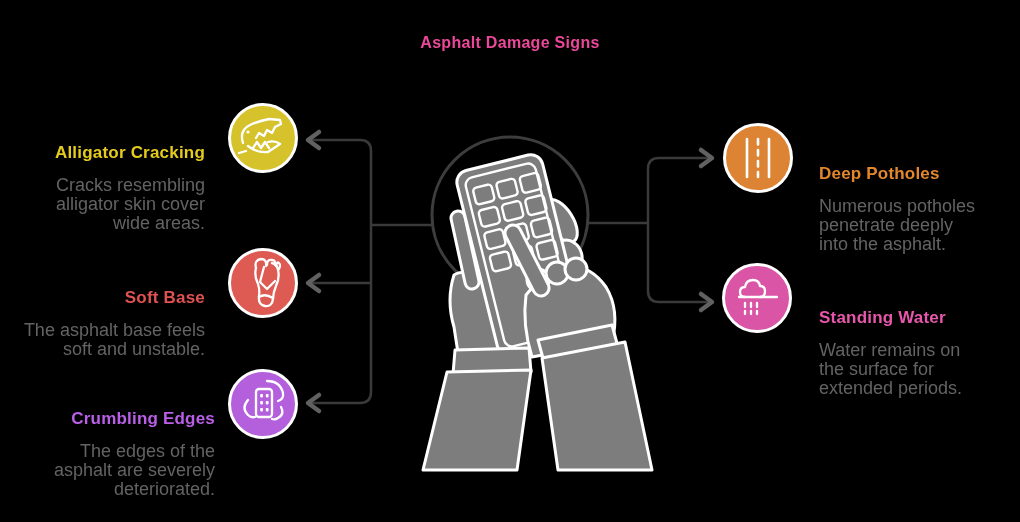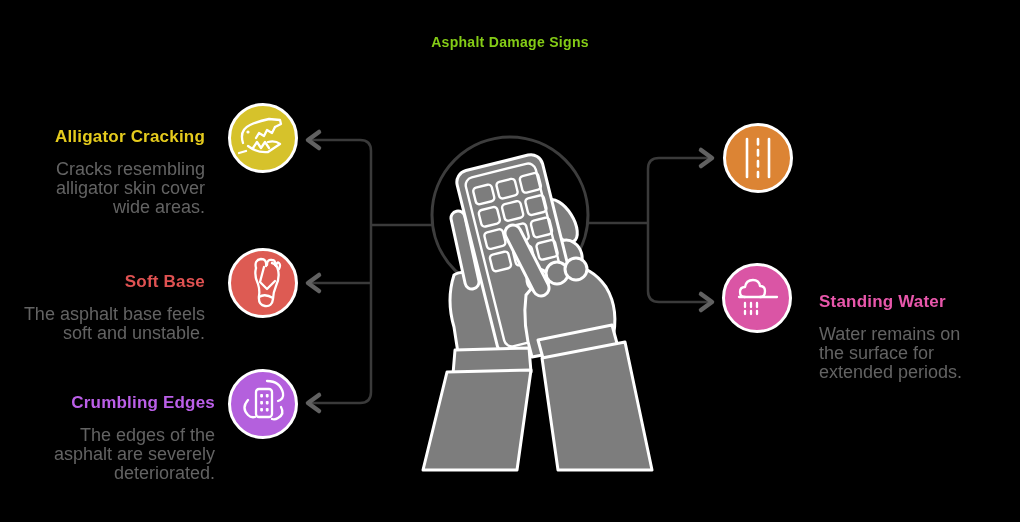--- a/index.html
+++ b/index.html
@@ -1,23 +1,23 @@
 <!DOCTYPE html>
 <html><head>
 <meta charset="utf-8">
 <style>
   html,body{margin:0;padding:0;background:#000;}
   body{width:1020px;height:522px;position:relative;overflow:hidden;
        font-family:"Liberation Sans", sans-serif;}
   .stage{position:absolute;inset:0;width:1020px;height:522px;background:#000;}
   .main-title{position:absolute;left:0;right:0;top:34px;text-align:center;
-       font-size:14px;font-weight:bold;color:#84cc16;letter-spacing:.3px;}
+       font-size:16px;font-weight:bold;color:#ec4899;letter-spacing:.3px;}
   .item{position:absolute;}
   .item .item-title{font-size:17px;font-weight:bold;letter-spacing:.2px;
-       margin:0 0 12px 0;line-height:22px;}
+       margin:16px 0 12px 0;line-height:22px;}
   .item .item-desc{font-size:18px;line-height:19px;color:#636363;}
   .left-col{text-align:right;width:183px;}
   .right-col{text-align:left;width:158px;}
   .t-yellow{color:#e5cb1d}.t-red{color:#e05252}.t-purple{color:#bb5fe8}
   .t-orange{color:#e2872e}.t-pink{color:#e857ab}
   .icon-circle{position:absolute;width:64px;height:64px;border-radius:50%;
        border:3px solid #fff;display:flex;align-items:center;justify-content:center;}
   .bg-yellow{background:#d6c22b}.bg-red{background:#dd5b53}.bg-purple{background:#b460dd}
   .bg-orange{background:#dc8434}.bg-pink{background:#da55a5}
   svg{display:block;}
@@ -148,20 +148,24 @@
     <div class="item-desc">The edges of the asphalt are severely deteriorated.</div>
   </div>
 
   <div class="icon-circle bg-orange" style="left:723px;top:123px;">
     <svg width="64" height="64" viewBox="0 0 64 64" fill="none" stroke="#ffffff" stroke-width="2.6" stroke-linecap="round">
       <path d="M 21 13 V 51"></path>
       <path d="M 43 13 V 51"></path>
       <path d="M 32 13 V 51" stroke-dasharray="5.5 5.5"></path>
     </svg>
   </div>
+  <div class="item right-col" style="left:819px;top:147px;">
+    <div class="item-title t-orange">Deep Potholes</div>
+    <div class="item-desc">Numerous potholes penetrate deeply into the asphalt.</div>
+  </div>
 
   <div class="icon-circle bg-pink" style="left:722px;top:263px;">
     <svg width="64" height="64" viewBox="0 0 64 64" fill="none" stroke="#ffffff" stroke-width="2.3" stroke-linecap="round" stroke-linejoin="round">
       <path d="M 20 31 Q 15 31 15 26 Q 15 21 20 21 Q 21 14 28 14 Q 34 14 35 20 Q 40 20 40 25 Q 40 31 35 31"></path>
       <path d="M 14 31 H 52"></path>
       <path d="M 20 37 V 41 M 20 45 V 48"></path>
       <path d="M 26 37 V 41 M 26 45 V 48"></path>
       <path d="M 32 37 V 41 M 32 45 V 48"></path>
     </svg>
   </div>

